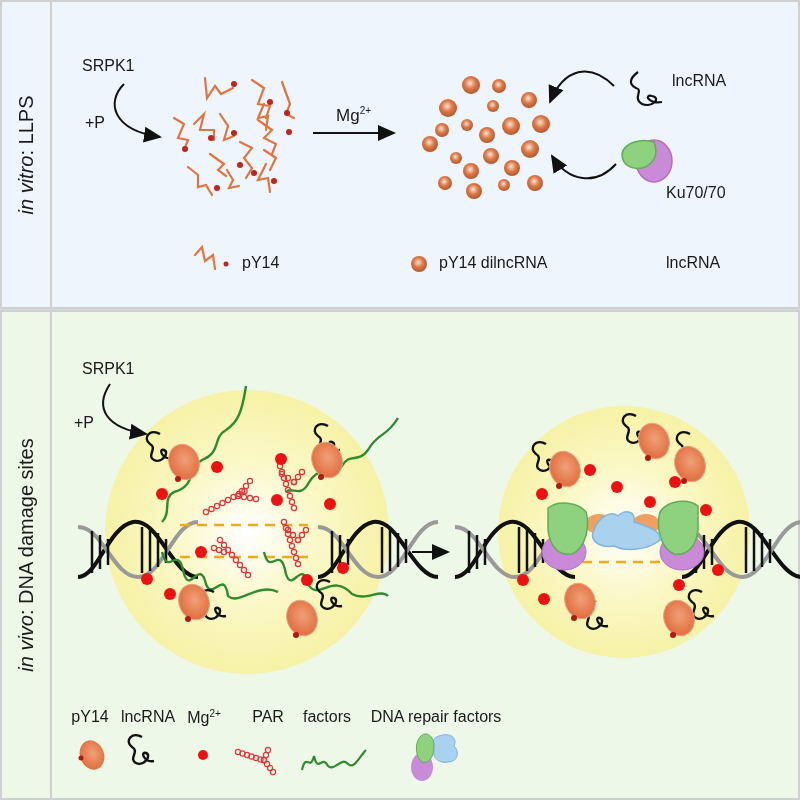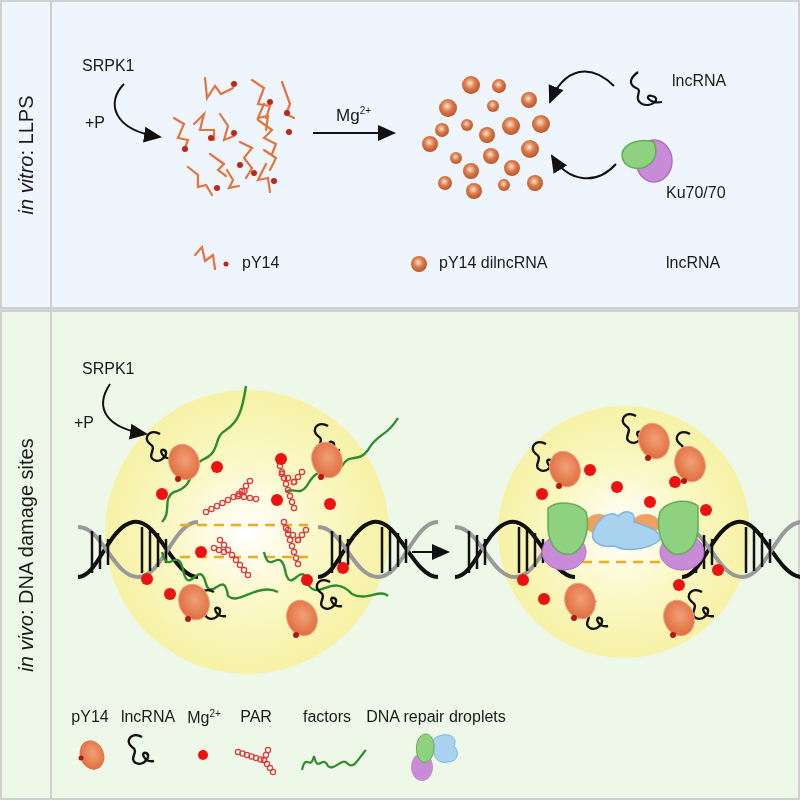--- a/index.html
+++ b/index.html
@@ -315,16 +315,16 @@
       <ellipse cx="420" cy="455" rx="11" ry="14" fill="#c98ad8"></ellipse>
       <path d="M437,424 C448,420 456,426 452,434 C458,440 456,450 446,450 C438,452 430,446 432,438 C428,432 430,426 437,424 Z" fill="#a9d2ee" stroke="#7fb5dd"></path>
       <path d="M418,425 C424,418 432,424 432,434 C432,446 426,452 420,450 C414,446 412,432 418,425 Z" fill="#8ed17e" stroke="#5fae54"></path>
     </g>
   </svg>
   <div class="t" style="left:80px;top:48px">SRPK1</div>
   <div class="t" style="left:72px;top:102px">+P</div>
   <div class="lg" style="left:88px;top:396px">pY14</div>
   <div class="lg" style="left:146px;top:396px">lncRNA</div>
   <div class="lg" style="left:202px;top:396px"><span>Mg</span><sup style="font-size:10px">2+</sup></div>
-  <div class="lg" style="left:254px;top:396px">PAR</div>
+  <div class="lg" style="left:266px;top:396px">PAR</div>
   <div class="lg" style="left:325px;top:396px">factors</div>
-  <div class="lg" style="left:434px;top:396px">DNA repair droplets</div>
+  <div class="lg" style="left:434px;top:396px">DNA repair factors</div>
 </div>
 
 </body></html>

